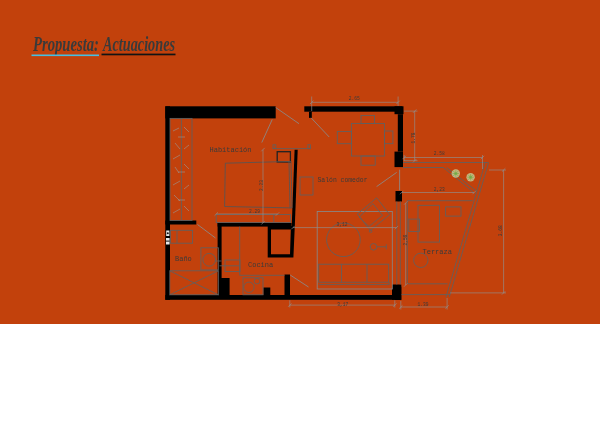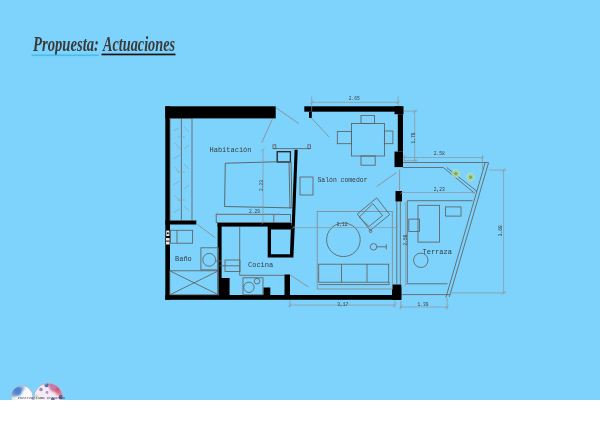--- a/index.html
+++ b/index.html
@@ -1,16 +1,16 @@
 <!DOCTYPE html>
 <html><head>
 <meta charset="utf-8">
 <style>
   html,body{margin:0;padding:0;background:#fff;}
-  #page{position:relative;width:600px;height:400px;background:#7dd3fc;overflow:hidden;}
+  #page{position:relative;width:600px;height:324px;background:#c2410c;overflow:hidden;}
   .ttl{font-family:"Liberation Serif",serif;font-style:italic;font-weight:bold;}
   svg text{font-family:"Liberation Mono",monospace;fill:#3a3a3a;}
 </style>
 </head>
 <body>
 <div id="page">
 <svg width="600" height="424" viewBox="0 0 600 424">
 
 <g>
   <text class="ttl" x="33" y="51" font-size="21" fill="#45bfe3" textLength="66" lengthAdjust="spacingAndGlyphs" font-family="Liberation Serif,serif" font-style="italic" font-weight="bold">Propuesta:</text>

